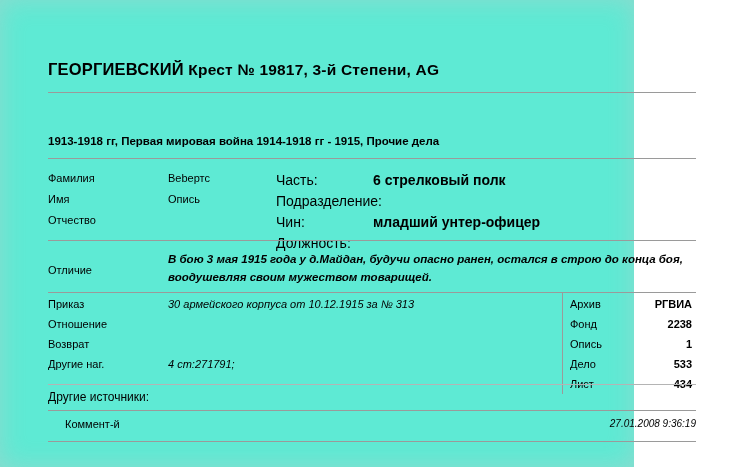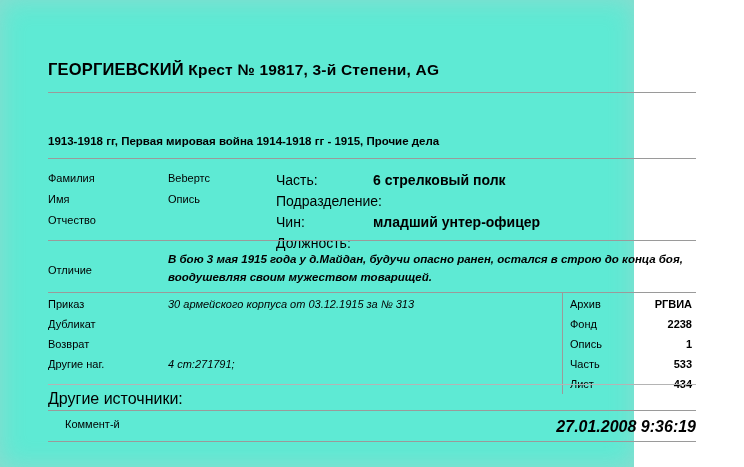--- a/index.html
+++ b/index.html
@@ -228,21 +228,21 @@
     position: absolute;
     left: 48px;
     top: 384px;
     width: 648px;
   }
   .sources {
     position: absolute;
     left: 48px;
     top: 390px;
     width: 648px;
-    font-size: 16px;
+    font-size: 12px;
   }
   .rule-sources-bot {
     position: absolute;
     left: 48px;
     top: 410px;
     width: 648px;
   }
 
   .comment-row {
     position: absolute;
@@ -254,23 +254,22 @@
   .comment-lbl {
     position: absolute;
     left: 0;
     top: 0;
     padding-left: 17px;
   }
   .timestamp {
     position: absolute;
     right: 0;
     top: 0;
-    font-size: 16px;
+    font-size: 10px;
     font-style: italic;
-    font-weight: bold;
   }
   .rule-bottom {
     position: absolute;
     left: 48px;
     top: 441px;
     width: 648px;
   }
 </style>
 </head>
 <body>
@@ -313,24 +312,24 @@
 
   <div class="distinction">
     <span class="dist-lbl">Отличие</span>
     <div class="dist-text">В бою 3 мая 1915 года у д.Майдан, будучи опасно ранен, остался в строю до конца боя, воодушевляя своим мужеством товарищей.</div>
   </div>
   <hr class="hr rule-dist">
 
   <div class="orders">
     <div class="ord-line">
       <span class="ord-lbl">Приказ</span>
-      <span class="ord-val">30 армейского корпуса от 03.12.1915 за № 313</span>
+      <span class="ord-val">30 армейского корпуса от 10.12.1915 за № 313</span>
     </div>
     <div class="ord-line">
-      <span class="ord-lbl">Дубликат</span>
+      <span class="ord-lbl">Отношение</span>
       <span class="ord-val"></span>
     </div>
     <div class="ord-line">
       <span class="ord-lbl">Возврат</span>
       <span class="ord-val"></span>
     </div>
     <div class="ord-line">
       <span class="ord-lbl">Другие наг.</span>
       <span class="ord-val">4 ст:271791;</span>
     </div>
@@ -344,21 +343,21 @@
     </div>
     <div class="arch-row">
       <span class="arch-lbl">Фонд</span>
       <span class="arch-val">2238</span>
     </div>
     <div class="arch-row">
       <span class="arch-lbl">Опись</span>
       <span class="arch-val">1</span>
     </div>
     <div class="arch-row">
-      <span class="arch-lbl">Часть</span>
+      <span class="arch-lbl">Дело</span>
       <span class="arch-val">533</span>
     </div>
     <div class="arch-row">
       <span class="arch-lbl">Лист</span>
       <span class="arch-val">434</span>
     </div>
   </div>
 
   <hr class="hr-thin rule-sources-top">
   <div class="sources">

